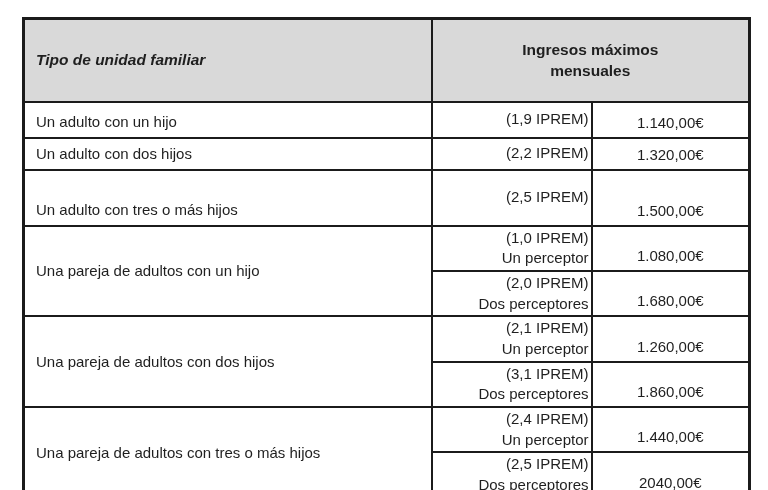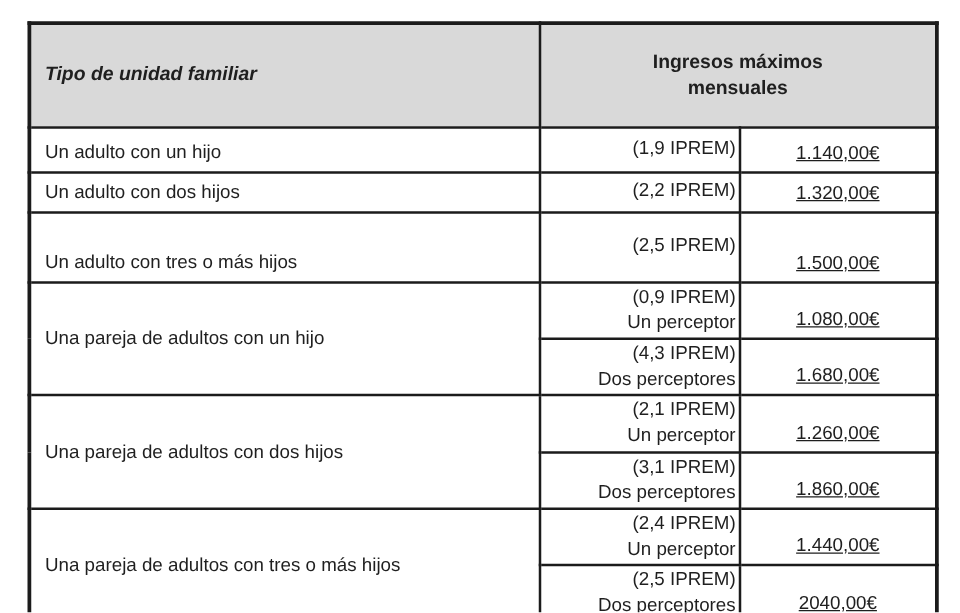--- a/index.html
+++ b/index.html
@@ -79,21 +79,20 @@
     font-size: 15px;
     line-height: 1.38;
     padding: 1px 2px;
   }
   td.iprem-cell .line:empty { display: none; }
   td.amount-cell {
     text-align: center;
     vertical-align: bottom;
     padding-bottom: 6px;
     font-size: 15px;
-    text-decoration: underline;
   }
 </style>
 </head>
 <body>
 
 <div class="sheet">
   <table class="income-table">
     <colgroup>
       <col class="c-family">
       <col class="c-iprem">
@@ -130,28 +129,28 @@
       <td class="iprem-cell">
         <div class="line">(2,5 IPREM)</div>
 
       </td>
       <td class="amount-cell">1.500,00€</td>
     </tr>
 
     <tr class="r4">
       <td class="family-cell merged" rowspan="2">Una pareja de adultos con un hijo</td>
       <td class="iprem-cell">
-        <div class="line">(0,9 IPREM)</div>
+        <div class="line">(1,0 IPREM)</div>
         <div class="line">Un perceptor</div>
       </td>
       <td class="amount-cell">1.080,00€</td>
     </tr>
     <tr class="r5">
       <td class="iprem-cell">
-        <div class="line">(4,3 IPREM)</div>
+        <div class="line">(2,0 IPREM)</div>
         <div class="line">Dos perceptores</div>
       </td>
       <td class="amount-cell">1.680,00€</td>
     </tr>
 
     <tr class="r6">
       <td class="family-cell merged" rowspan="2">Una pareja de adultos con dos hijos</td>
       <td class="iprem-cell">
         <div class="line">(2,1 IPREM)</div>
         <div class="line">Un perceptor</div>

